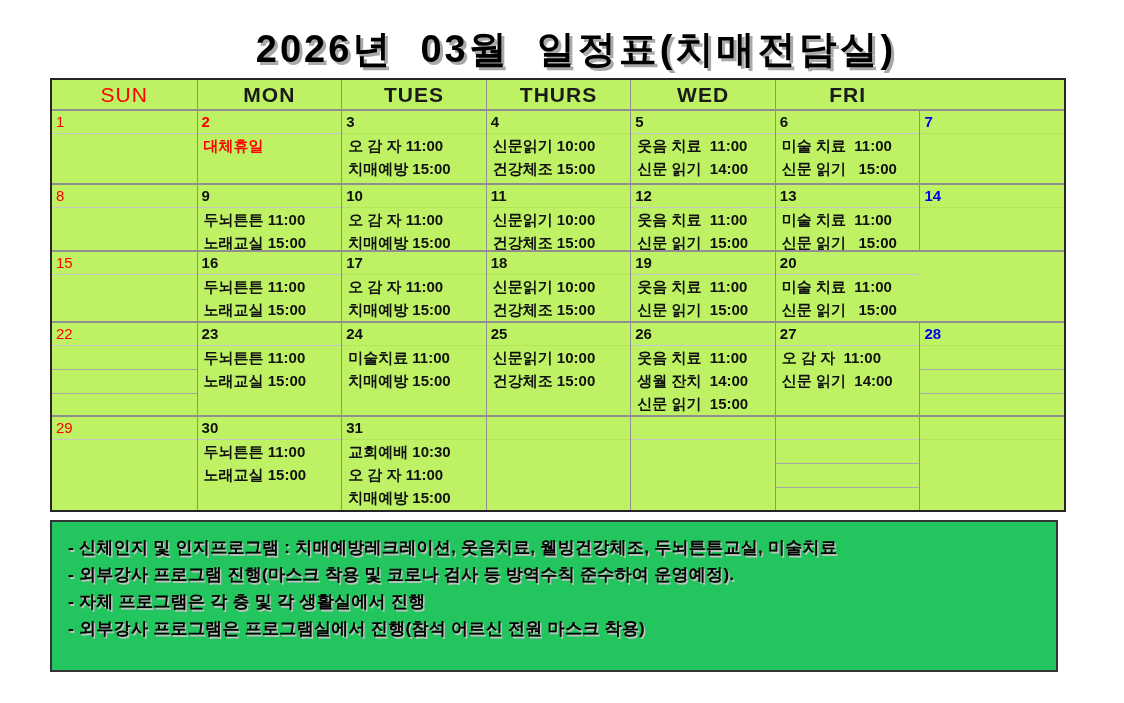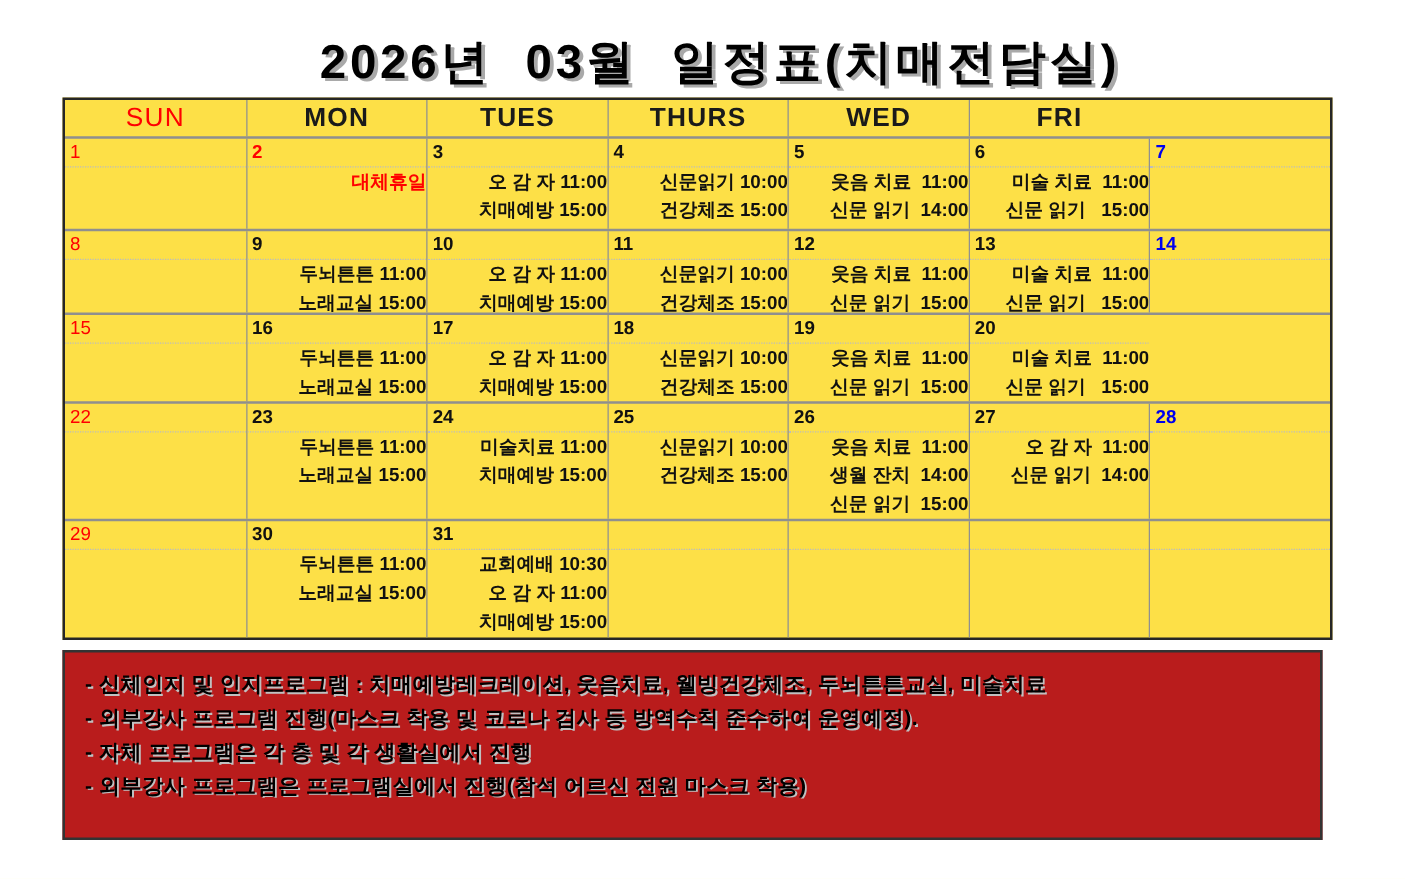--- a/index.html
+++ b/index.html
@@ -4,40 +4,40 @@
 <style>
   html,body{margin:0;padding:0;background:#fff;}
   body{font-family:"Liberation Sans","DejaVu Sans",sans-serif;color:#000;}
   .page{position:relative;width:1124px;height:703px;background:#fff;overflow:hidden;padding-left:28px;}
 
   .title{position:absolute;top:24px;left:0;width:100%;text-align:center;
          font-size:38px;font-weight:800;letter-spacing:3px;white-space:pre;
          color:#000;text-shadow:3px 3px 0 #a9a9a9;}
 
   .cal{position:absolute;left:50px;top:78px;width:1016px;box-sizing:border-box;
-       border:2px solid #262626;background:#fde047;}
+       border:2px solid #262626;background:#bef264;}
   .row{display:grid;grid-template-columns:repeat(7,1fr);}
   .hdr{height:29px;}
   .hcell{display:flex;align-items:center;justify-content:center;
          font-size:21px;letter-spacing:1px;color:#1a1a1a;overflow:hidden;}
   .hcell:not(:first-child),.cell:not(:first-child){border-left:1px solid #909090;font-weight:bold;}
   .wk{border-top:2px solid #8f8f8f;}
   .w1{height:72px}.w2{height:65px}.w3{height:69px}.w4{height:92px}.w5{height:93px}
   .cell{display:flex;flex-direction:column;box-sizing:border-box;overflow:hidden;}
   .date{height:22px;line-height:22px;padding-left:4px;font-size:15px;flex:none;
         border-bottom:1px dotted #bcbcbc;color:#111;}
-  .evs{flex:1;display:flex;flex-direction:column;align-items:flex-end;}
+  .evs{flex:1;display:flex;flex-direction:column;}
   .ev{height:23px;line-height:23px;padding-left:6px;font-size:15px;
       white-space:pre;color:#111;overflow:hidden;}
   .rule{height:23px;border-bottom:1px solid #a8a8a8;}
   .red{color:#ff0000;}
   .blue{color:#0000ee;}
 
   .notes{position:absolute;left:50px;top:520px;width:1008px;height:152px;
-         box-sizing:border-box;border:2px solid #333;padding:12px 16px 0;background:#b91c1c;}
+         box-sizing:border-box;border:2px solid #333;padding:12px 16px 0;background:#22c55e;}
   .note{height:27px;line-height:27px;font-size:17px;font-weight:bold;color:#000;
         text-shadow:1.5px 1.5px 0 #c0c0c0;letter-spacing:.3px;white-space:pre;overflow:hidden;}
 </style>
 </head>
 <body>
 
 <div class="page">
 
   <div class="title">2026년  03월  일정표(치매전담실)</div>
 

